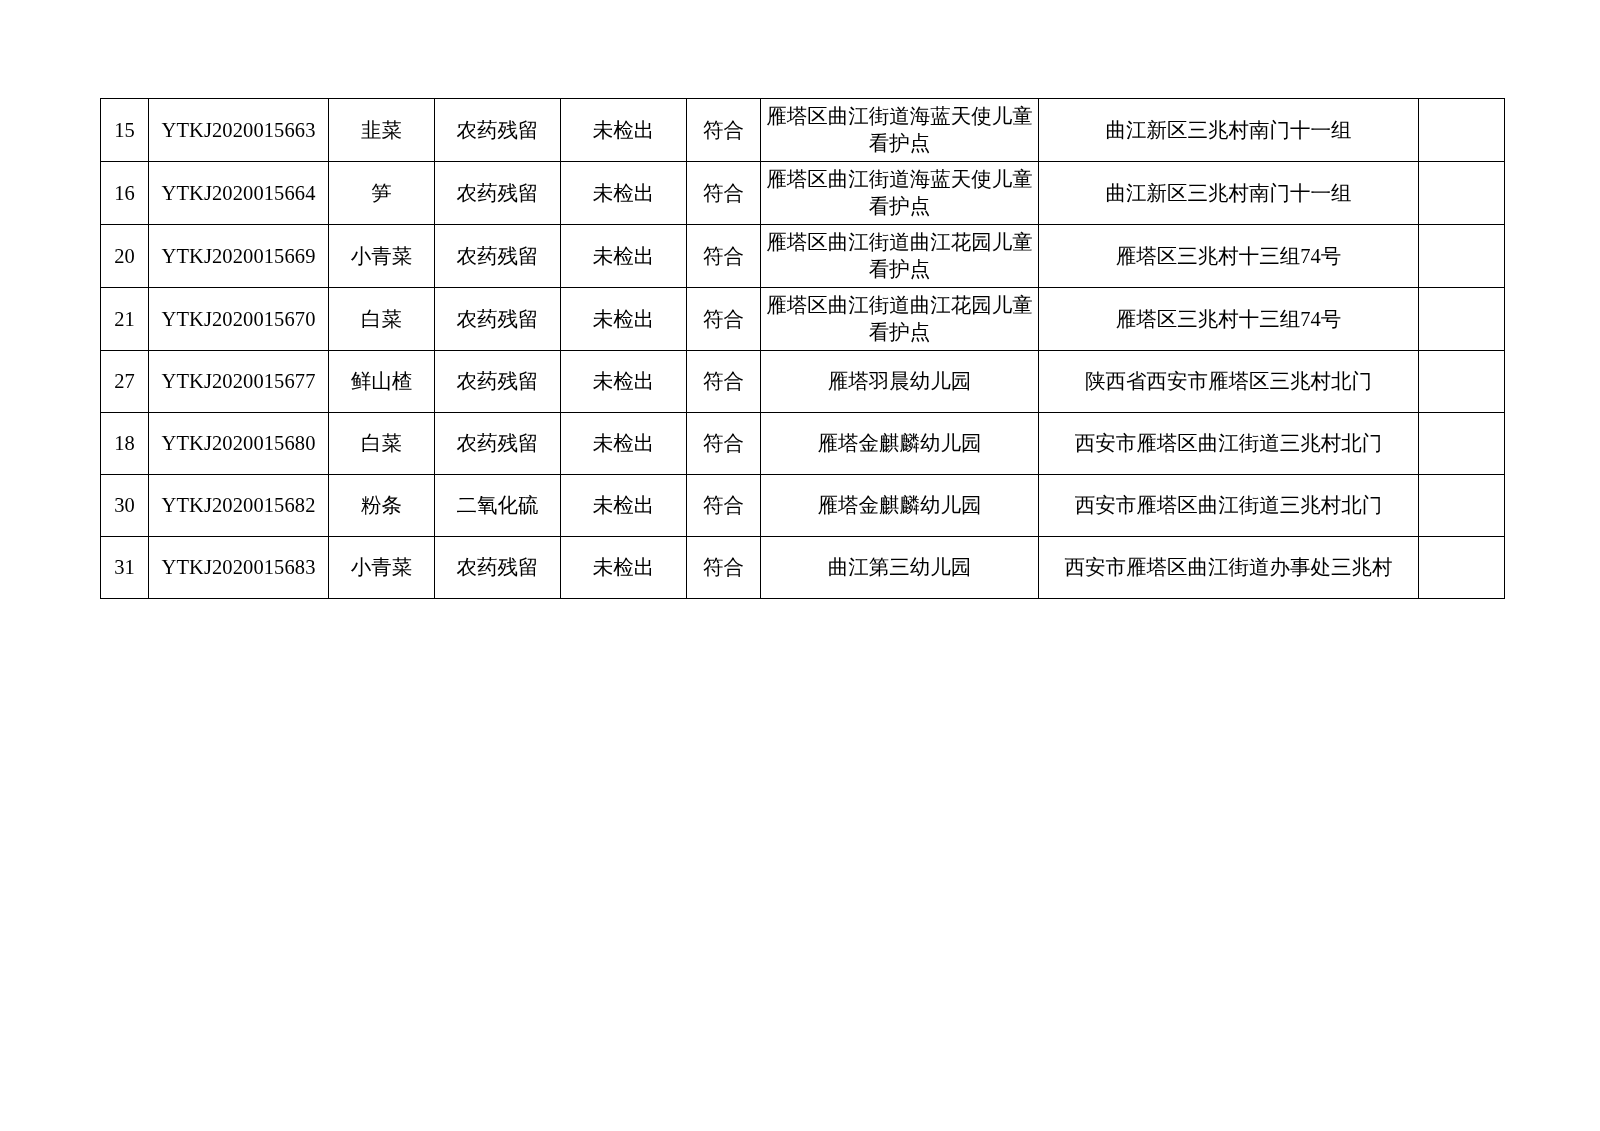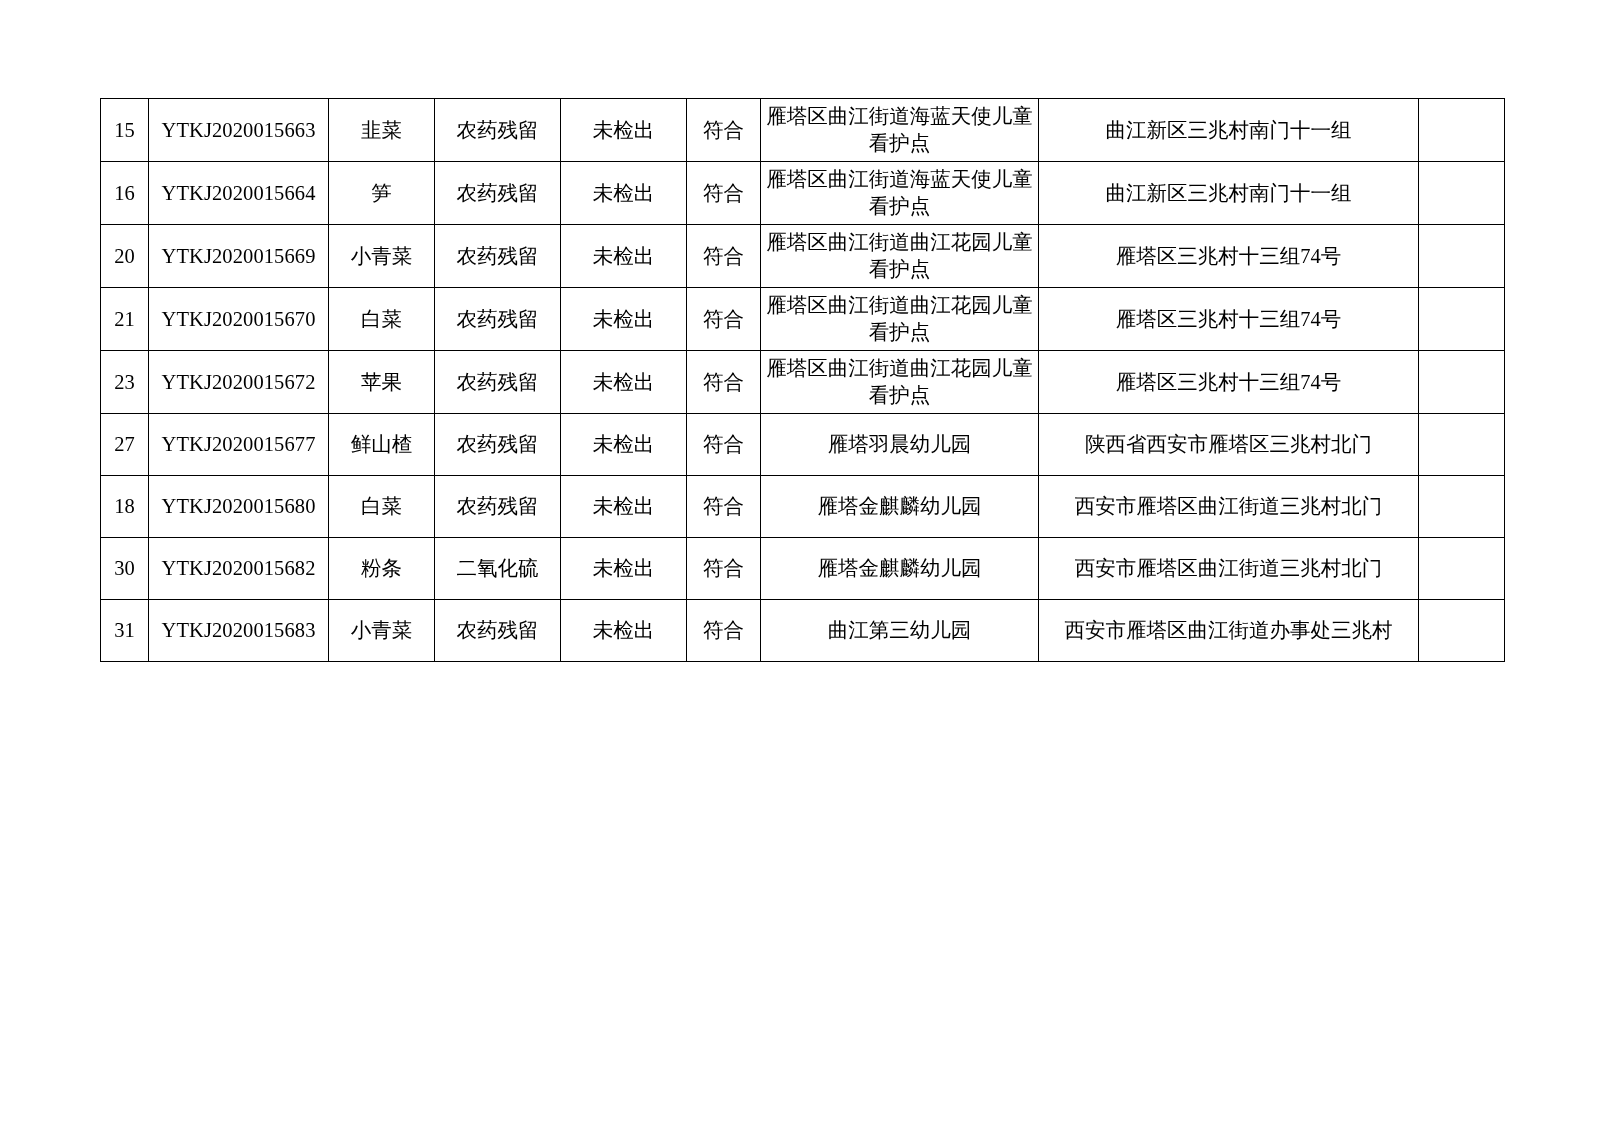--- a/index.html
+++ b/index.html
@@ -123,31 +123,20 @@
           <td class="code">YTKJ2020015670</td>
           <td class="name">白菜</td>
           <td class="item">农药残留</td>
           <td class="result">未检出</td>
           <td class="concl">符合</td>
           <td class="unit">雁塔区曲江街道曲江花园儿童看护点</td>
           <td class="addr">雁塔区三兆村十三组74号</td>
           <td class="note"></td>
         </tr>
         <tr class="tall">
-          <td class="idx">23</td>
-          <td class="code">YTKJ2020015672</td>
-          <td class="name">苹果</td>
-          <td class="item">农药残留</td>
-          <td class="result">未检出</td>
-          <td class="concl">符合</td>
-          <td class="unit">雁塔区曲江街道曲江花园儿童看护点</td>
-          <td class="addr">雁塔区三兆村十三组74号</td>
-          <td class="note"></td>
-        </tr>
-        <tr class="tall">
           <td class="idx">27</td>
           <td class="code">YTKJ2020015677</td>
           <td class="name">鲜山楂</td>
           <td class="item">农药残留</td>
           <td class="result">未检出</td>
           <td class="concl">符合</td>
           <td class="unit">雁塔羽晨幼儿园</td>
           <td class="addr">陕西省西安市雁塔区三兆村北门</td>
           <td class="note"></td>
         </tr>

